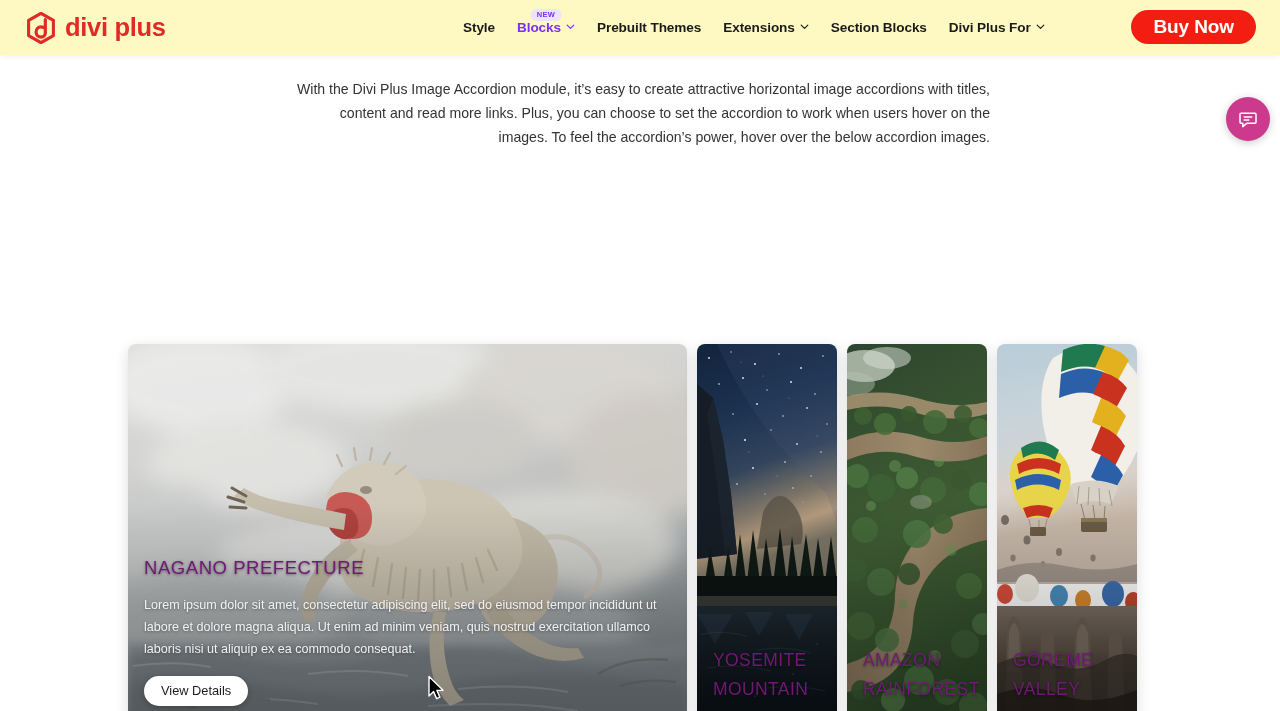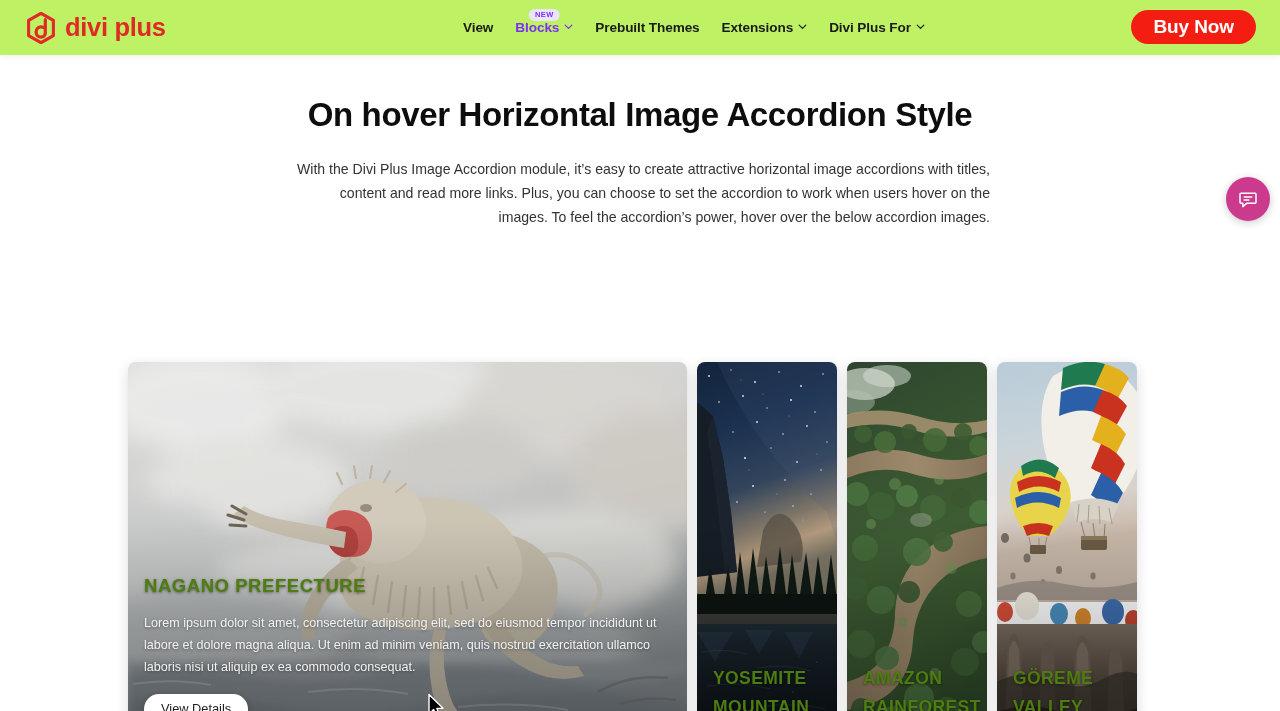--- a/index.html
+++ b/index.html
@@ -10,21 +10,21 @@
     overflow: hidden;
     background: #ffffff;
     font-family: "Liberation Sans", sans-serif;
   }
 
   
   .site-header {
     position: relative;
     width: 1280px;
     height: 55px;
-    background: #bef264;
+    background: #fef9c3;
     display: flex;
     align-items: center;
     box-shadow: 0 2px 6px rgba(0,0,0,0.055);
     z-index: 40;
   }
 
   .brand {
     display: flex;
     align-items: center;
     gap: 9px;
@@ -172,24 +172,24 @@
     position: absolute;
     left: 16px;
     right: 16px;
     bottom: 18px;
     color: #ffffff;
   }
   .panel.is-open .panel-body { left: 16px; right: 22px; bottom: 16px; }
 
   .panel-title {
     font-size: 18.5px;
-    font-weight: 700;
+    font-weight: 400;
     letter-spacing: 0.55px;
     line-height: 29px;
-    color: #4d7c0f;
+    color: #701a75;
     text-shadow: 0 1px 3px rgba(0,0,0,0.45);
   }
   .panel.is-closed .panel-title { font-size: 17.5px; letter-spacing: 0.4px; }
 
   .panel-text {
     margin-top: 12px;
     font-size: 12.6px;
     line-height: 22px;
     color: #f2f2f2;
     text-shadow: 0 1px 3px rgba(0,0,0,0.4);
@@ -251,21 +251,21 @@
         <path d="M15 1.3 L27.4 8.4 L27.4 23.6 L15 30.7 L2.6 23.6 L2.6 8.4 Z" fill="none" stroke="#e02a26" stroke-width="3.1" stroke-linejoin="round"></path>
         <path d="M19.3 7.6 L19.3 21.3 C19.3 23.6 17.4 25.2 15.1 25.2 C12.2 25.2 10.1 23.0 10.1 20.0 C10.1 17.1 12.2 14.9 15.0 14.9 C15.9 14.9 16.6 15.1 17.2 15.4" fill="none" stroke="#e02a26" stroke-width="3.2" stroke-linecap="round" stroke-linejoin="round"></path>
       </svg>
     </span>
     <span class="brand-word">divi plus</span>
   </a>
 
   <nav class="main-nav">
 
     <div class="nav-item">
-      <span>View</span>
+      <span>Style</span>
     </div>
 
     <div class="nav-item is-highlight">
       <span class="new-badge">NEW</span>
       <span>Blocks</span>
       <span class="nav-caret">
         <svg viewBox="0 0 10 10" xmlns="http://www.w3.org/2000/svg">
             <path d="M1.3 3.4 L5 7 L8.7 3.4" fill="none" stroke="#7b2ff7" stroke-width="1.3" stroke-linecap="round" stroke-linejoin="round"></path>
           </svg>
       </span>
@@ -278,38 +278,40 @@
     <div class="nav-item">
       <span>Extensions</span>
       <span class="nav-caret">
         <svg viewBox="0 0 10 10" xmlns="http://www.w3.org/2000/svg">
             <path d="M1.3 3.4 L5 7 L8.7 3.4" fill="none" stroke="#1a1a1a" stroke-width="1.3" stroke-linecap="round" stroke-linejoin="round"></path>
           </svg>
       </span>
     </div>
 
 
+    <div class="nav-item">
+      <span>Section Blocks</span>
+    </div>
 
     <div class="nav-item">
       <span>Divi Plus For</span>
       <span class="nav-caret">
         <svg viewBox="0 0 10 10" xmlns="http://www.w3.org/2000/svg">
             <path d="M1.3 3.4 L5 7 L8.7 3.4" fill="none" stroke="#1a1a1a" stroke-width="1.3" stroke-linecap="round" stroke-linejoin="round"></path>
           </svg>
       </span>
     </div>
 
   </nav>
 
   <button class="buy-btn">Buy Now</button>
 </header>
 
 <main class="page">
 
-  <h1 class="hero-title">On hover Horizontal Image Accordion Style</h1>
   <p class="hero-sub">With the Divi Plus Image Accordion module, it’s easy to create attractive horizontal image accordions with titles, content and read more links. Plus, you can choose to set the accordion to work when users hover on the images. To feel the accordion’s power, hover over the below accordion images.</p>
 
   <section class="accordion">
 
     <article class="panel is-open">
       <div class="panel-img">
         <svg viewBox="0 0 559 378" preserveAspectRatio="none" xmlns="http://www.w3.org/2000/svg">
           <defs>
             <linearGradient id="snowbg" x1="0" y1="0" x2="0.3" y2="1">
               <stop offset="0%" stop-color="#dcdcda"></stop>

